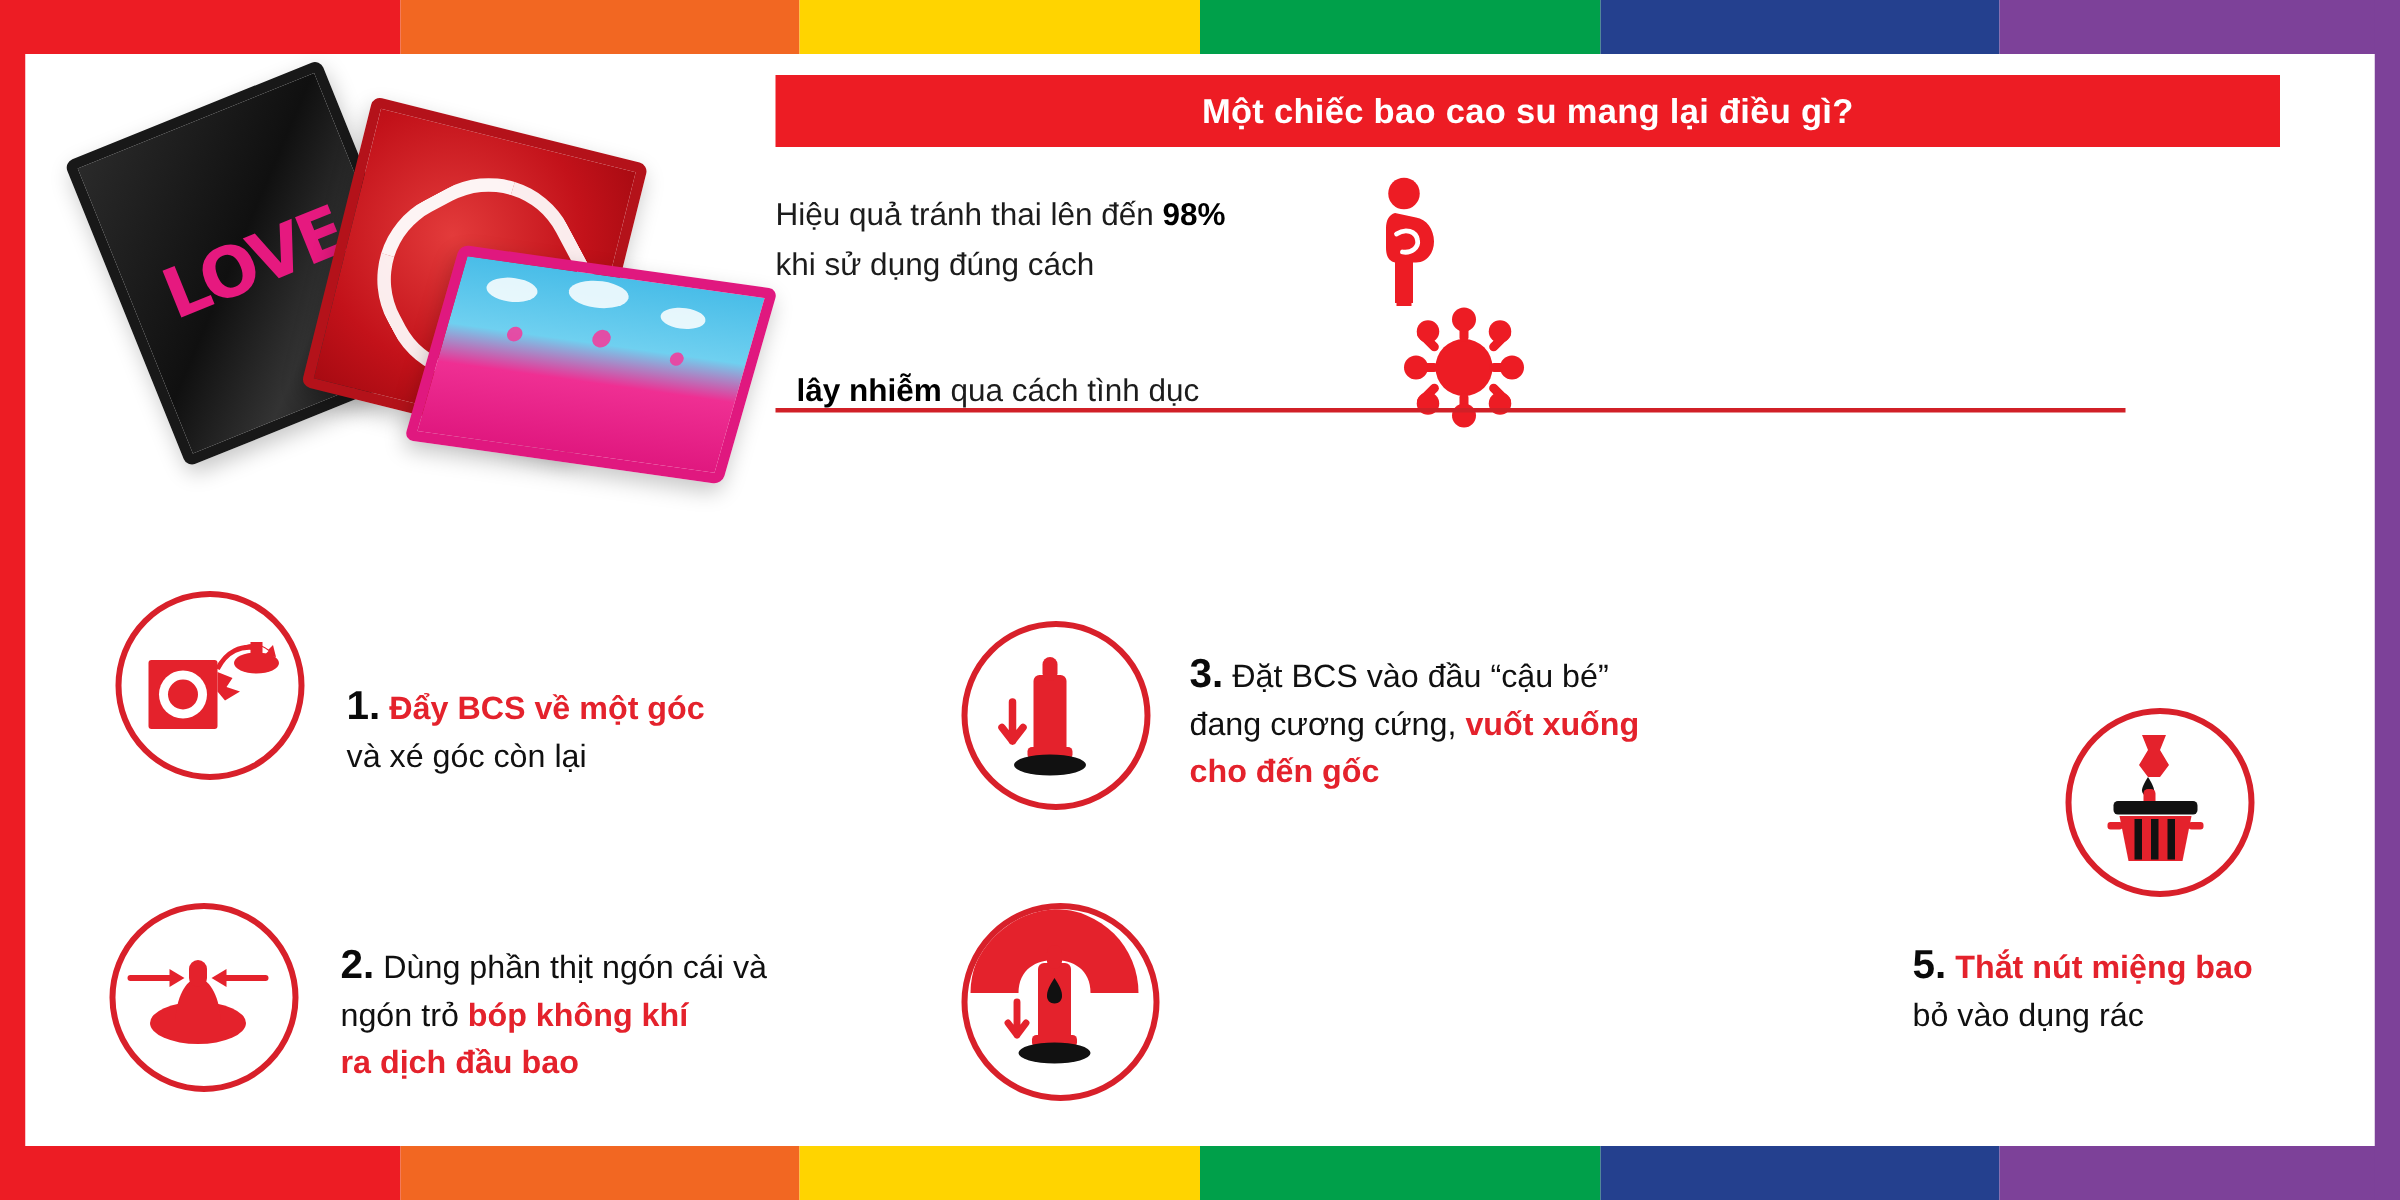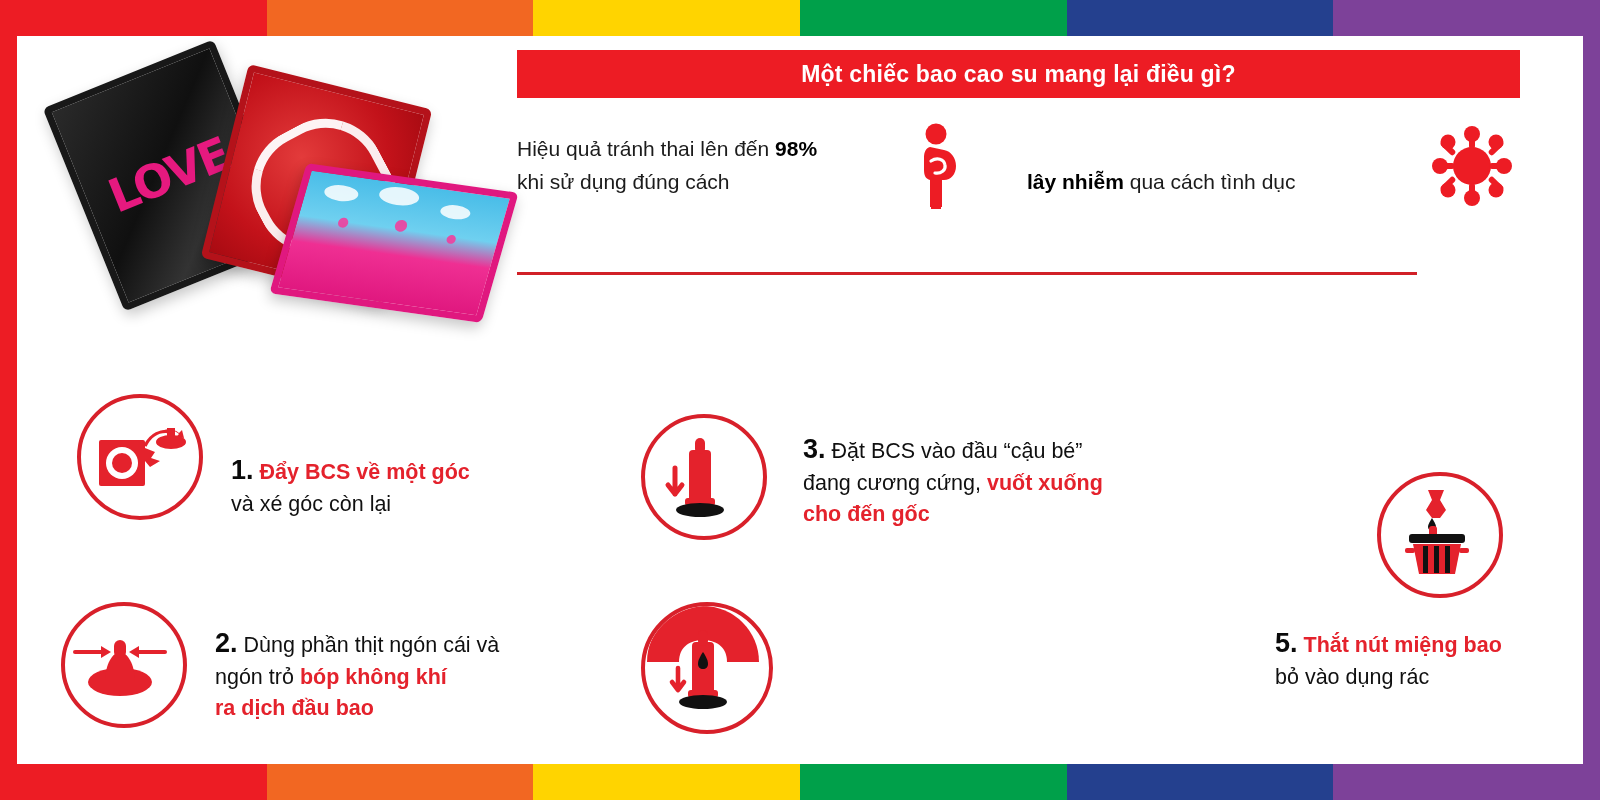--- a/index.html
+++ b/index.html
@@ -63,21 +63,21 @@
 
   
   .banner{
     position:absolute;left:500px;top:14px;width:1003px;height:48px;
     background:#ED1C24;color:#fff;
     display:flex;align-items:center;justify-content:center;
     font-size:23px;font-weight:700;letter-spacing:.2px;
   }
 
   
-  .facts{position:absolute;left:500px;top:82px;width:1010px;height:96px;display:flex;}
+  .facts{position:absolute;left:500px;top:82px;width:1010px;height:96px;display:flex;flex-direction:column;}
   .fact{display:flex;align-items:center;flex:1 1 0;}
   .fact .txt{font-size:21px;line-height:1.55;color:#1c1c1c;}
   .fact .txt b{font-weight:700;color:#000;}
   .fact .ico{flex:0 0 auto;display:flex;align-items:center;justify-content:center;}
   .fact-left .txt{width:380px;}
   .fact-left .ico{width:80px;}
   .fact-right{padding-left:14px;}
   .fact-right .txt{width:390px;}
   .fact-right .ico{width:110px;}
 
@@ -106,27 +106,27 @@
     background:#fff;position:relative;overflow:hidden;
   }
   .step .body{font-size:21.5px;line-height:1.42;color:#101010;}
   .step .num{font-size:27px;font-weight:700;color:#0a0a0a;}
   .step .hl{color:#E4222C;font-weight:700;}
 
   #step1{left:60px;top:358px;align-items:flex-end;}
   #step1 .circ{width:118px;height:118px;}
   #step1 .body{margin-left:28px;margin-top:32px;width:310px;}
 
-  #step2{left:44px;top:566px;}
+  #step2{left:56px;top:566px;}
   #step2 .circ{width:118px;height:118px;}
   #step2 .body{margin-left:28px;margin-top:22px;width:330px;}
 
   #step3{left:624px;top:378px;}
   #step3 .circ{width:118px;height:118px;}
-  #step3 .body{margin-left:36px;margin-top:16px;width:370px;}
+  #step3 .body{margin-left:26px;margin-top:16px;width:370px;}
 
   #step4{left:624px;top:566px;}
   #step4 .circ{width:124px;height:124px;}
   #step4 .body{margin-left:24px;margin-top:26px;width:380px;}
 
   #step5{left:1258px;top:436px;width:330px;}
   #step5{display:block;}
   #step5 .circ{width:118px;height:118px;margin:0 auto;}
   #step5 .body{margin-top:26px;width:330px;text-align:left;}
 </style>

